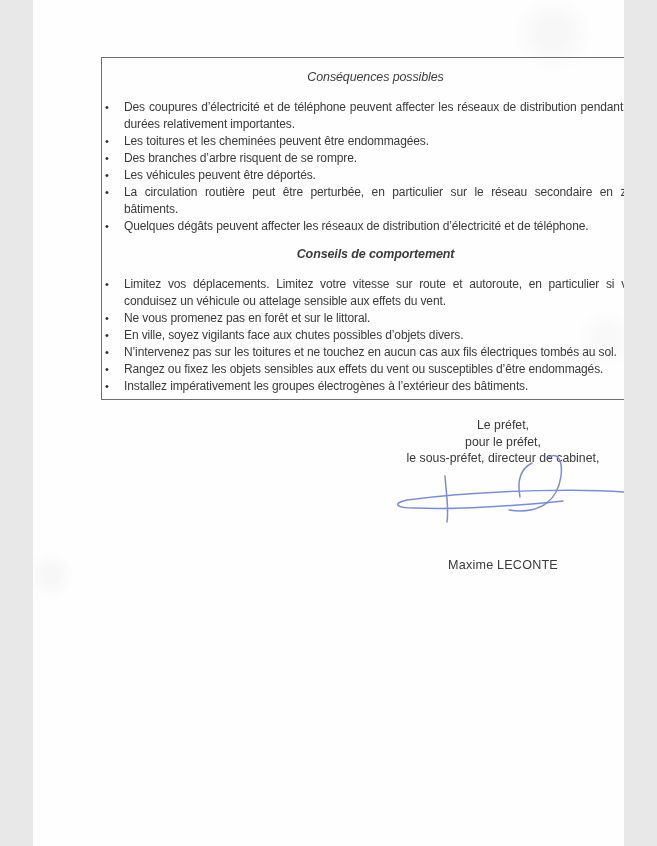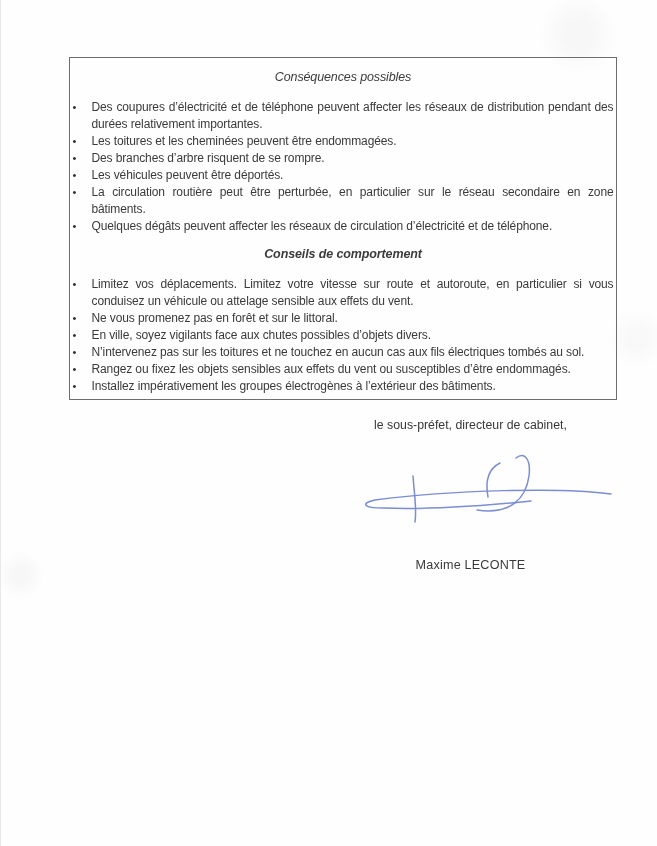--- a/index.html
+++ b/index.html
@@ -1,19 +1,19 @@
 <!DOCTYPE html>
 <html><head>
 <meta charset="utf-8">
 <style>
   * { margin: 0; padding: 0; box-sizing: border-box; }
   html, body { background: #e8e8e8; }
   .page {
     position: relative;
-    width: 656px;
+    width: 591px;
     height: 846px;
     margin: 0 auto;
     background: #fefefe;
     font-family: "Liberation Sans", sans-serif;
     color: #3a3a3a;
     overflow: hidden;
     
     background-image:
       radial-gradient(circle at 88% 4%, rgba(120,120,120,0.05) 0 14px, transparent 40px),
       radial-gradient(circle at 97% 40%, rgba(120,120,120,0.04) 0 10px, transparent 30px),
@@ -108,21 +108,21 @@
       <li>
         <span class="bullet">•</span>
         <span class="item-text">Les véhicules peuvent être déportés.</span>
       </li>
       <li>
         <span class="bullet">•</span>
         <span class="item-text">La circulation routière peut être perturbée, en particulier sur le réseau secondaire en zone bâtiments.</span>
       </li>
       <li>
         <span class="bullet">•</span>
-        <span class="item-text">Quelques dégâts peuvent affecter les réseaux de circulation d’électricité et de téléphone.</span>
+        <span class="item-text">Quelques dégâts peuvent affecter les réseaux de distribution d’électricité et de téléphone.</span>
       </li>
     </ul>
 
     <div class="box-title second">Conseils de comportement</div>
 
     <ul class="bullet-list">
       <li>
         <span class="bullet">•</span>
         <span class="item-text">Limitez vos déplacements. Limitez votre vitesse sur route et autoroute, en particulier si vous conduisez un véhicule ou attelage sensible aux effets du vent.</span>
       </li>
@@ -144,20 +144,22 @@
       </li>
       <li>
         <span class="bullet">•</span>
         <span class="item-text">Installez impérativement les groupes électrogènes à l’extérieur des bâtiments.</span>
       </li>
     </ul>
 
   </div>
 
   <div class="signature-area">
+    <div>Le préfet,</div>
+    <div>pour le préfet,</div>
     <div>le sous-préfet, directeur de cabinet,</div>
   </div>
 
   <svg class="signature-svg" viewBox="0 0 256 76">
     <g fill="none" stroke-width="1.5" stroke-linecap="round" stroke="#7b8ed2">
       <path d="M 252,46 C 205,39 92,42 16,52 C 2,55 3,60 24,60 C 72,62 132,57 172,53"></path>
       <path d="M 118,62 C 152,67 167,50 170,28 C 172,12 166,3 157,10"></path>
       <path d="M 129,49 C 126,33 129,21 141,15"></path>
       <path d="M 54,28 C 55,44 58,60 56,74"></path>
     </g>

